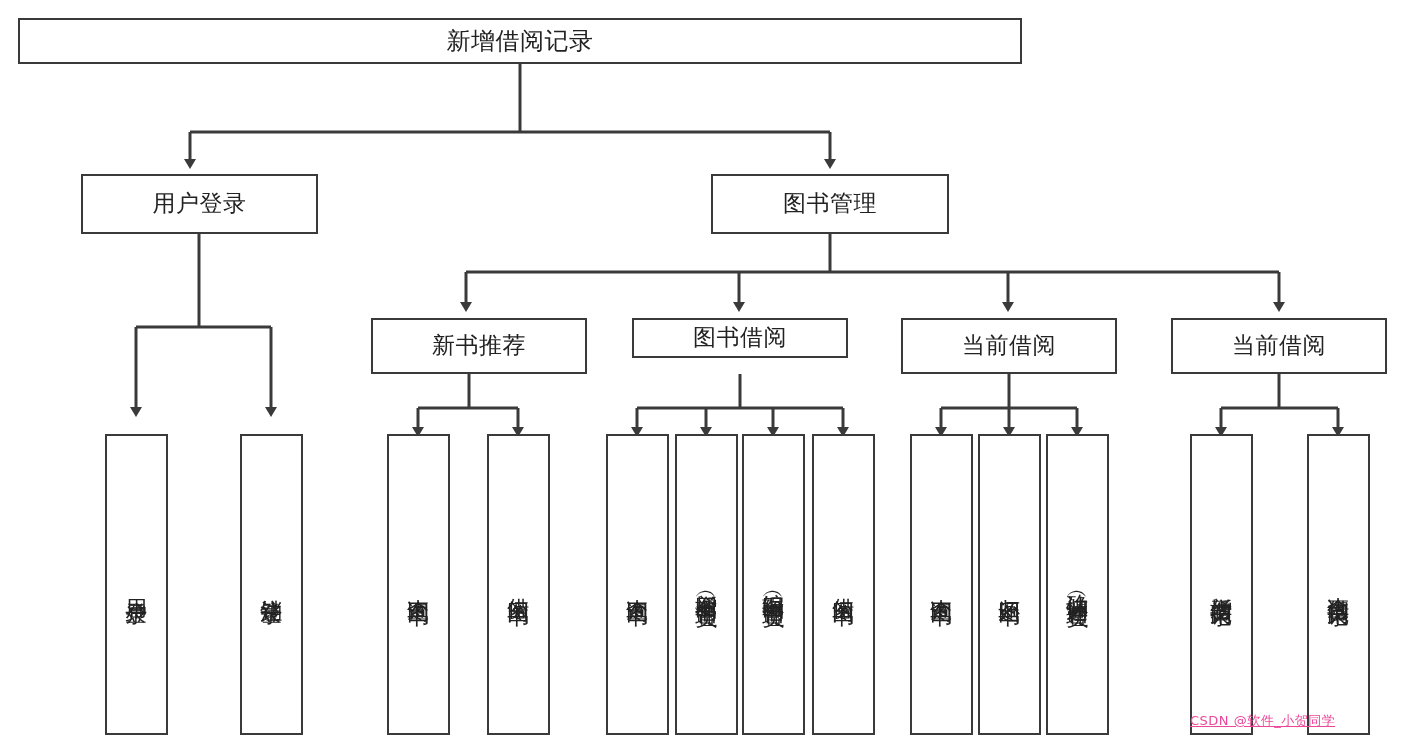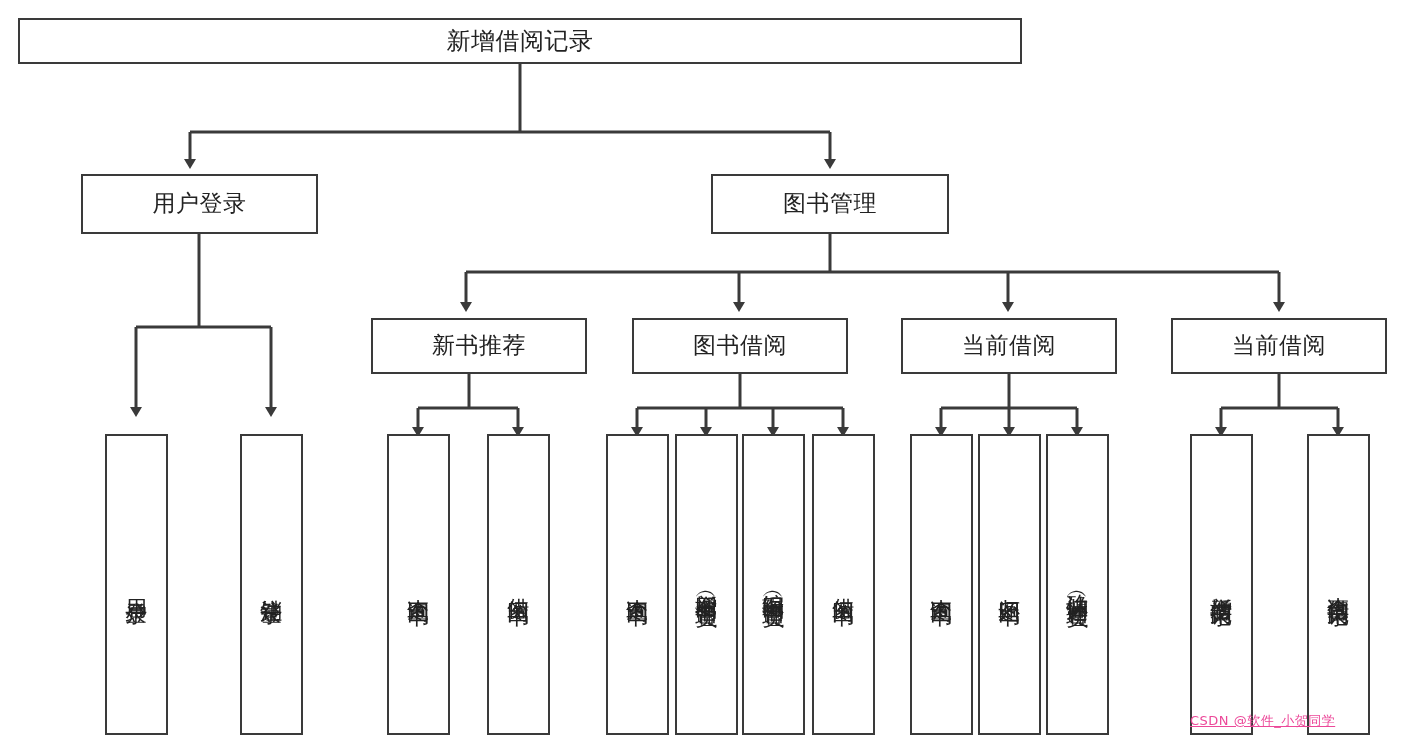--- a/index.html
+++ b/index.html
@@ -125,21 +125,21 @@
   </svg>
 
   <div class="node node-h node-root" style="left:18px; top:18px; width:1004px; height:46px;">新增借阅记录</div>
 
   <div class="node node-h" style="left:81px; top:174px; width:237px; height:60px;">用户登录</div>
 
   <div class="node node-h" style="left:711px; top:174px; width:238px; height:60px;text-align:center;">图书管理</div>
 
   <div class="node node-h" style="left:361px; top:318px; width:216px; height:56px;margin-left:10px;">新书推荐</div>
 
-  <div class="node node-h" style="left:632px; top:318px; width:216px; height:56px;">图书借阅</div>
+  <div class="node node-h" style="left:632px; top:318px; width:216px; height:40px;">图书借阅</div>
 
   <div class="node node-h" style="left:901px; top:318px; width:216px; height:56px;text-align:right;">当前借阅</div>
 
   <div class="node node-h" style="left:1171px; top:318px; width:216px; height:56px;">当前借阅</div>
 
   <div class="node node-v" style="left:105px; top:434px; width:63px; height:301px;">用户登录</div>
 
   <div class="node node-v" style="left:240px; top:434px; width:63px; height:301px;">注销登录</div>
 
   <div class="node node-v" style="left:387px; top:434px; width:63px; height:301px;">查询图书</div>

